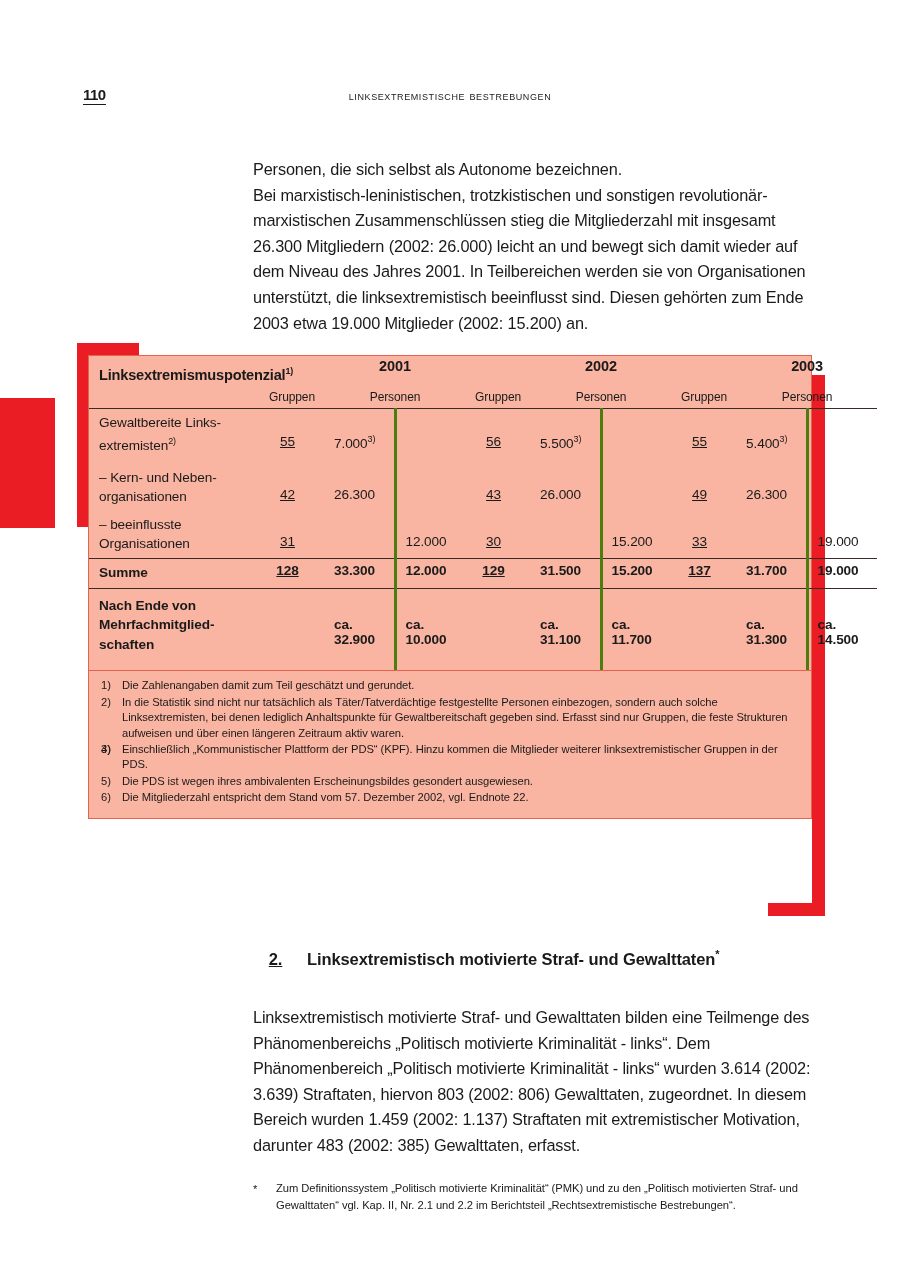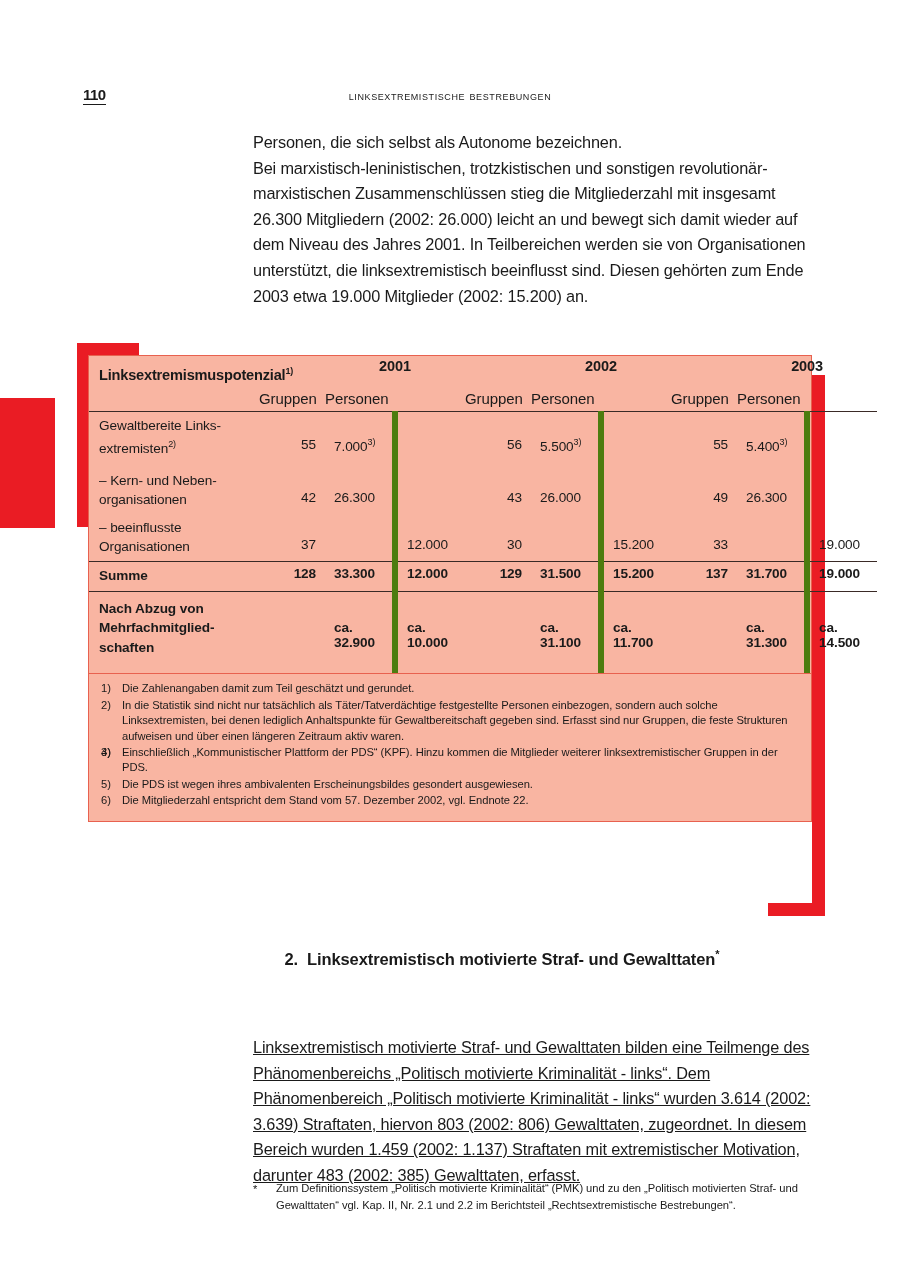--- a/index.html
+++ b/index.html
@@ -53,22 +53,22 @@
     position: absolute;
     left: 253px;
     width: 562px;
   }
   .para {
     font-size: 16.3px;
     line-height: 25.6px;
     letter-spacing: -0.15px;
     white-space: pre-line;
   }
-  #intro-para { top: 130px; }
-  #section2-para { top: 1035px; text-decoration: underline; }
+  #intro-para { top: 157px; }
+  #section2-para { top: 1005px; }
 
   .section-heading {
     position: absolute;
     left: 253px;
     top: 948px;
     width: 600px;
     font-size: 16.5px;
     font-weight: bold;
     letter-spacing: -0.1px;
   }
@@ -183,51 +183,52 @@
     font-size: 9px;
     vertical-align: super;
   }
   .yearhead {
     text-align: center;
     font-weight: bold;
     font-size: 14.5px;
     padding: 2px 0 3px 0 !important;
   }
   .colhead {
-    text-align: left;
-    font-size: 15px;
+    text-align: center;
+    font-size: 12px;
     font-weight: normal;
     padding: 3px 0 4px 0 !important;
   }
 
   .rowlabel {
     padding: 4px 0 4px 10px !important;
     line-height: 19.6px;
     margin-top: 13px;
   }
   .rowlabel.indent { padding-left: 10px !important; }
   .num {
-    text-align: right;
+    text-align: center;
     padding-right: 9px !important;
     white-space: nowrap;
+    text-decoration: underline;
   }
   .numleft {
     text-align: left;
     padding-left: 9px !important;
     white-space: nowrap;
     margin-top: 28px;
   }
 
   .divider-top td {
     border-top: 1.3px solid #3a2a26;
   }
   .divider-thin td {
     border-top: 1px solid #5a3c34;
   }
-  .vline { border-left: 6px solid #4d7c0f; }
+  .vline { border-left: 3px solid #4d7c0f; }
 
   .bold td { font-weight: bold; }
 
   .footnotes {
     padding: 7px 14px 11px 10px;
     font-size: 11.2px;
     line-height: 15.4px;
     letter-spacing: -0.05px;
     border-top: 1px solid #e8614f;
   }
@@ -322,21 +323,21 @@
       <td class="dark numleft" style="padding-top:27px !important">26.000</td>
       <td class="dark vline"></td>
       <td class="num" style="padding-top:27px !important">49</td>
       <td class="dark numleft" style="padding-top:27px !important">26.300</td>
       <td class="dark vline"></td>
     </tr>
 
     <tr>
       <td class="rowlabel indent">–  beeinflusste
     Organisationen</td>
-      <td class="num" style="padding-top:23px !important">37</td>
+      <td class="num" style="padding-top:23px !important">31</td>
       <td class="dark"></td>
       <td class="dark vline numleft" style="padding-top:23px !important">12.000</td>
       <td class="num" style="padding-top:23px !important">30</td>
       <td class="dark"></td>
       <td class="dark vline numleft" style="padding-top:23px !important">15.200</td>
       <td class="num" style="padding-top:23px !important">33</td>
       <td class="dark"></td>
       <td class="dark vline numleft" style="padding-top:23px !important">19.000</td>
     </tr>
 
@@ -347,21 +348,21 @@
       <td class="dark vline numleft" style="padding-top:4px !important">12.000</td>
       <td class="num" style="padding-top:4px !important">129</td>
       <td class="dark numleft" style="padding-top:4px !important">31.500</td>
       <td class="dark vline numleft" style="padding-top:4px !important">15.200</td>
       <td class="num" style="padding-top:4px !important">137</td>
       <td class="dark numleft" style="padding-top:4px !important">31.700</td>
       <td class="dark vline numleft" style="padding-top:4px !important">19.000</td>
     </tr>
 
     <tr class="divider-top bold">
-      <td class="rowlabel" style="padding-top:7px !important">Nach Abzug von
+      <td class="rowlabel" style="padding-top:7px !important">Nach Ende von
 Mehrfachmitglied-
 schaften</td>
       <td class="num"></td>
       <td class="dark numleft" style="padding-top:28px !important; white-space:pre-line">ca.
 32.900</td>
       <td class="dark vline numleft" style="padding-top:28px !important; white-space:pre-line">ca.
 10.000</td>
       <td class="num"></td>
       <td class="dark numleft" style="padding-top:28px !important; white-space:pre-line">ca.
 31.100</td>

